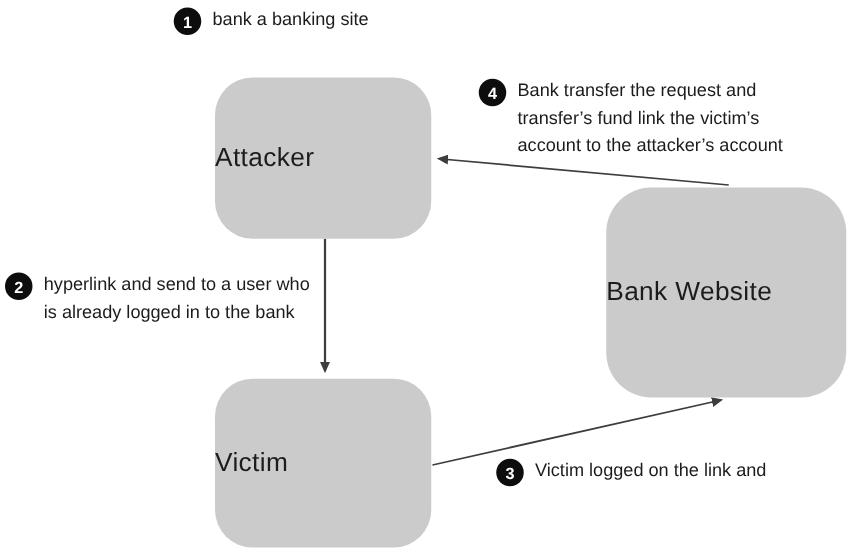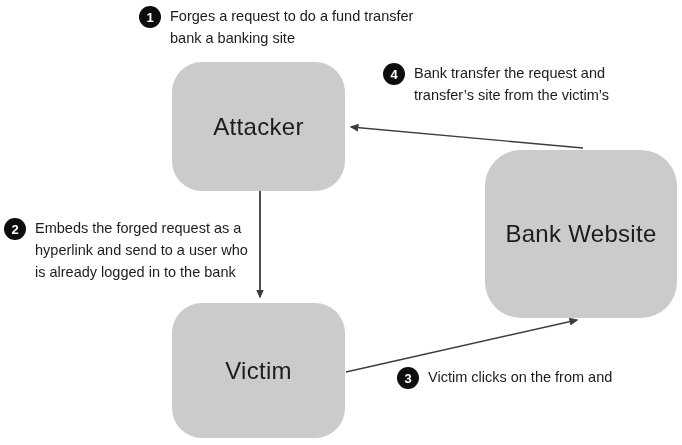--- a/index.html
+++ b/index.html
@@ -7,22 +7,22 @@
     position:relative;width:682px;height:445px;
     background:var(--background,#ffffff);
     font-family:"Liberation Sans",sans-serif;
     color:var(--text,#1c1c1c);
     overflow:hidden;
   }
   .arrow-layer{position:absolute;left:0;top:0;width:682px;height:445px;}
   .node{
     position:absolute;
     background:var(--node-fill,#cbcbcb);
-    display:flex;align-items:center;justify-content:center;
-    font-size:24px;letter-spacing:.3px;
+    display:flex;align-items:center;
+    font-size:21px;letter-spacing:.3px;
   }
   .node-attacker{left:172px;top:62px;width:173px;height:129px;border-radius:30px;}
   .node-victim{left:172px;top:303px;width:173px;height:135px;border-radius:30px;}
   .node-bank{left:485px;top:150px;width:192px;height:168px;border-radius:36px;}
   .step{position:absolute;display:flex;align-items:flex-start;gap:9px;}
   .badge{
     flex:0 0 auto;width:22px;height:22px;border-radius:50%;
     background:var(--badge-bg,#0d0d0d);color:var(--badge-text,#ffffff);
     display:flex;align-items:center;justify-content:center;
     font-size:13px;font-weight:bold;margin-top:1px;
@@ -55,42 +55,41 @@
   <div class="node node-victim">
     <span>Victim</span>
   </div>
   <div class="node node-bank">
     <span>Bank Website</span>
   </div>
 
   <div class="step step-1">
     <span class="badge">1</span>
     <div class="step-text">
-      <div>Forges a request to do a fund transfer</div>
       <div>bank a banking site</div>
     </div>
   </div>
 
   <div class="step step-2">
     <span class="badge">2</span>
     <div class="step-text">
-      <div>Embeds the forged request as a</div>
       <div>hyperlink and send to a user who</div>
       <div>is already logged in to the bank</div>
     </div>
   </div>
 
   <div class="step step-3">
     <span class="badge">3</span>
     <div class="step-text">
-      <div>Victim clicks on the from and</div>
+      <div>Victim logged on the link and</div>
     </div>
   </div>
 
   <div class="step step-4">
     <span class="badge">4</span>
     <div class="step-text">
       <div>Bank transfer the request and</div>
-      <div>transfer’s  site from the victim’s</div>
+      <div>transfer’s  fund link the victim’s</div>
+      <div>account to the attacker’s account</div>
     </div>
   </div>
 
 </div>
 
 </body></html>

